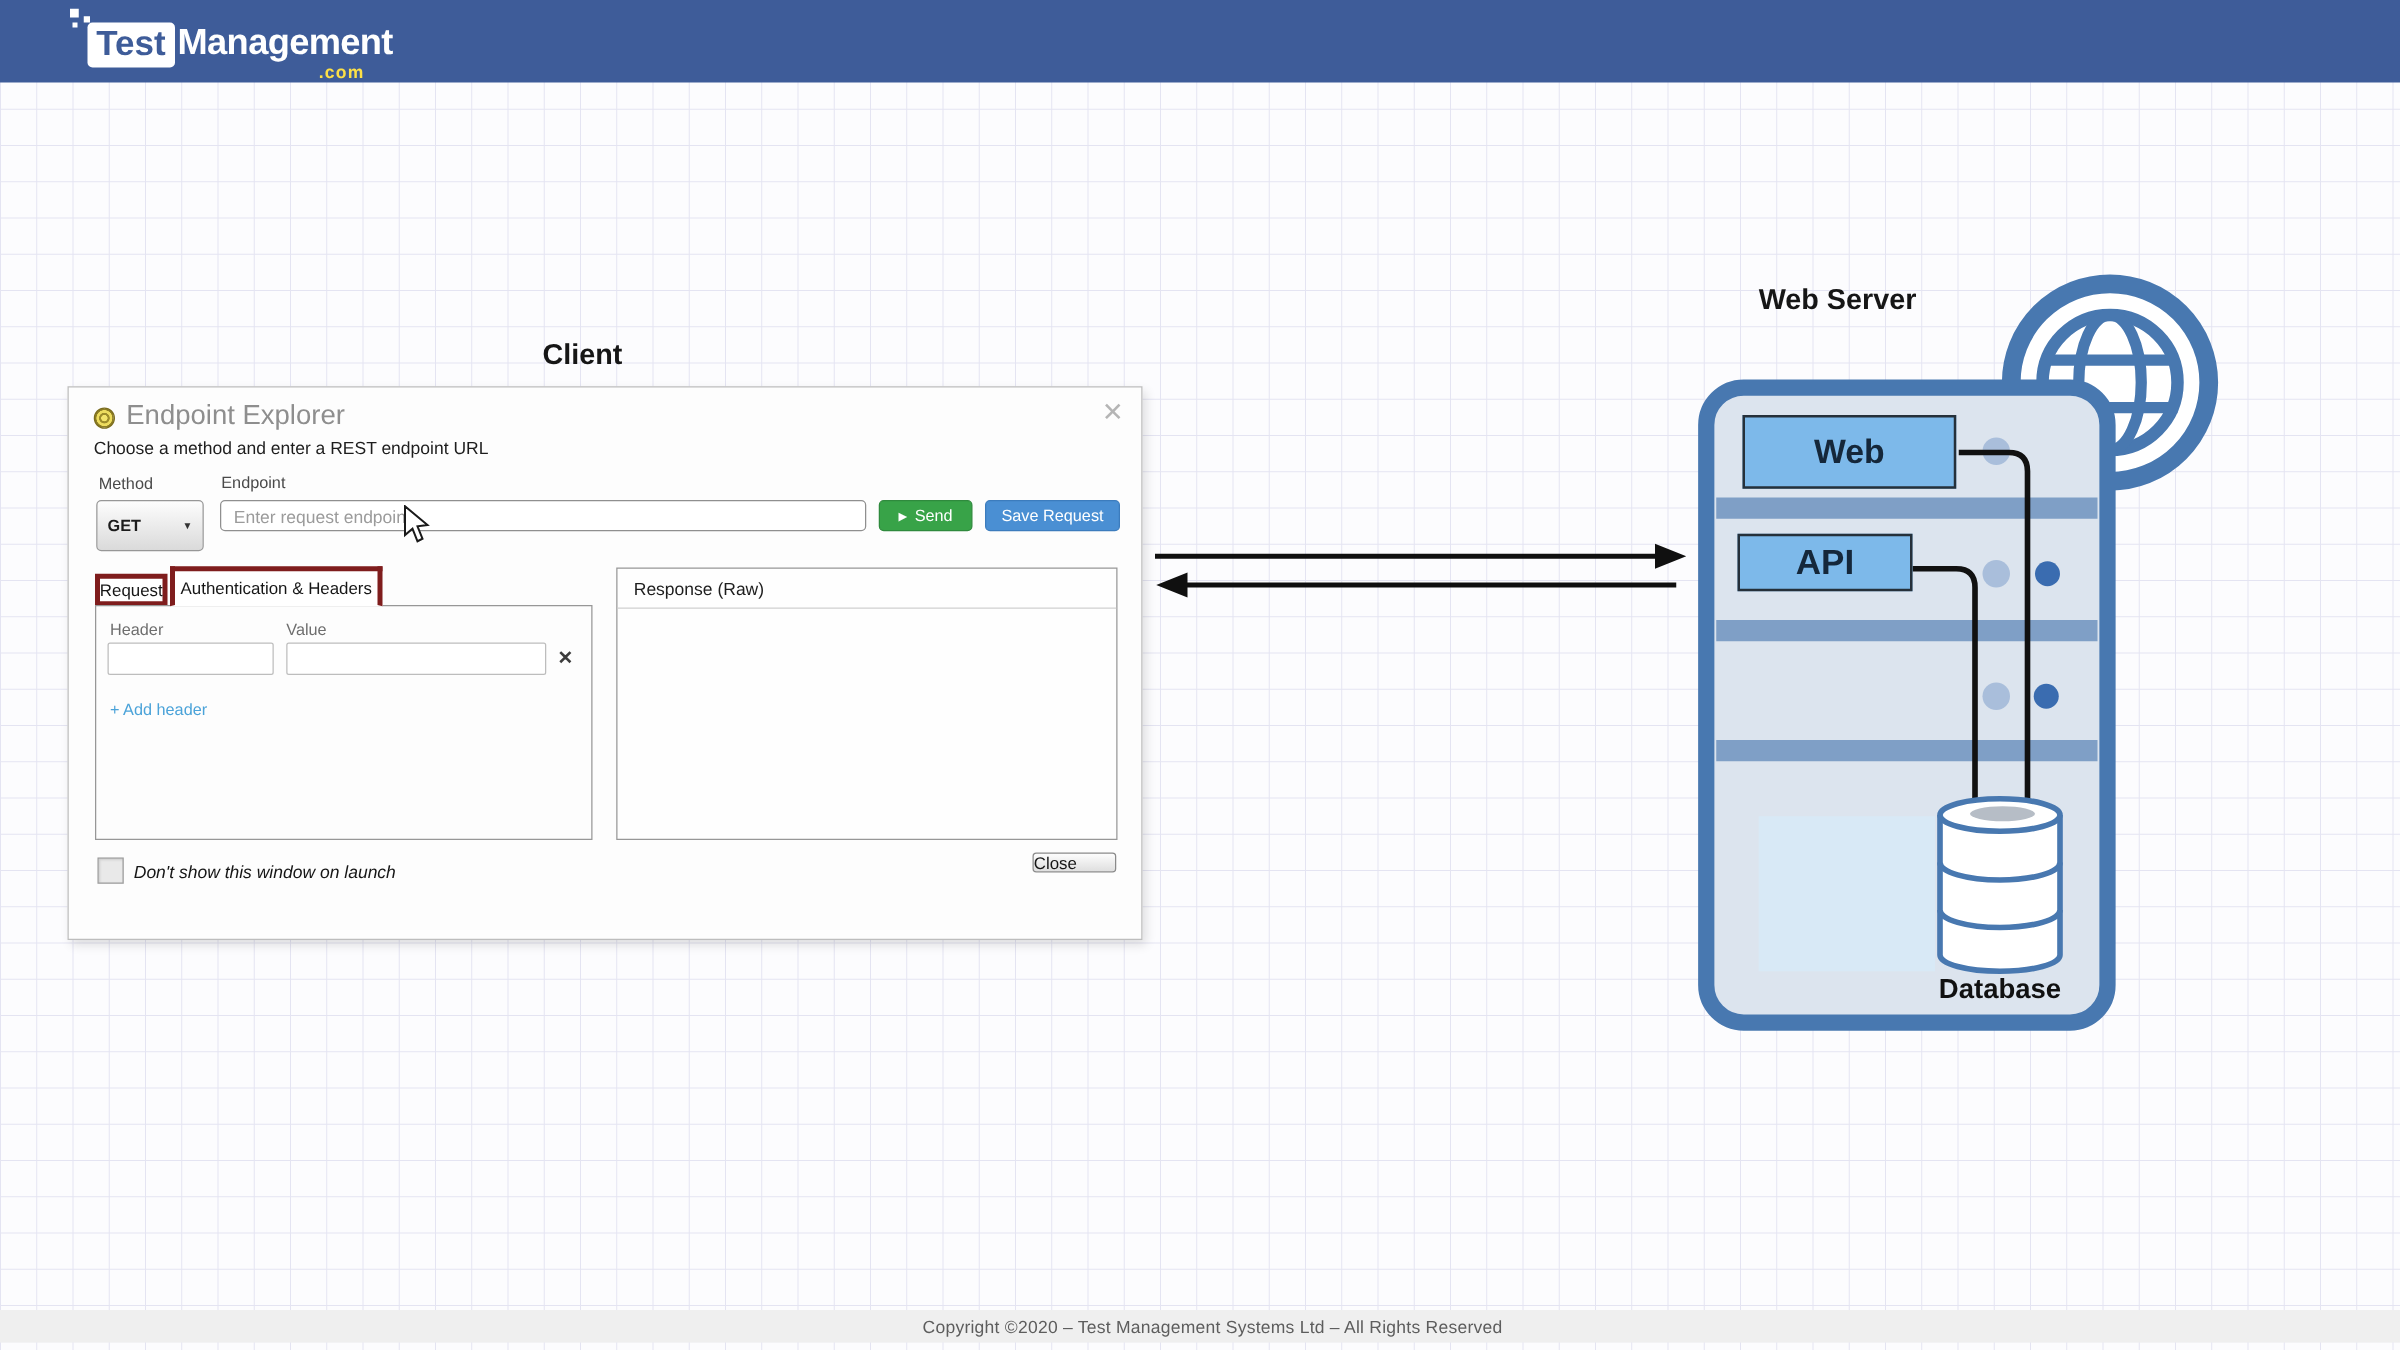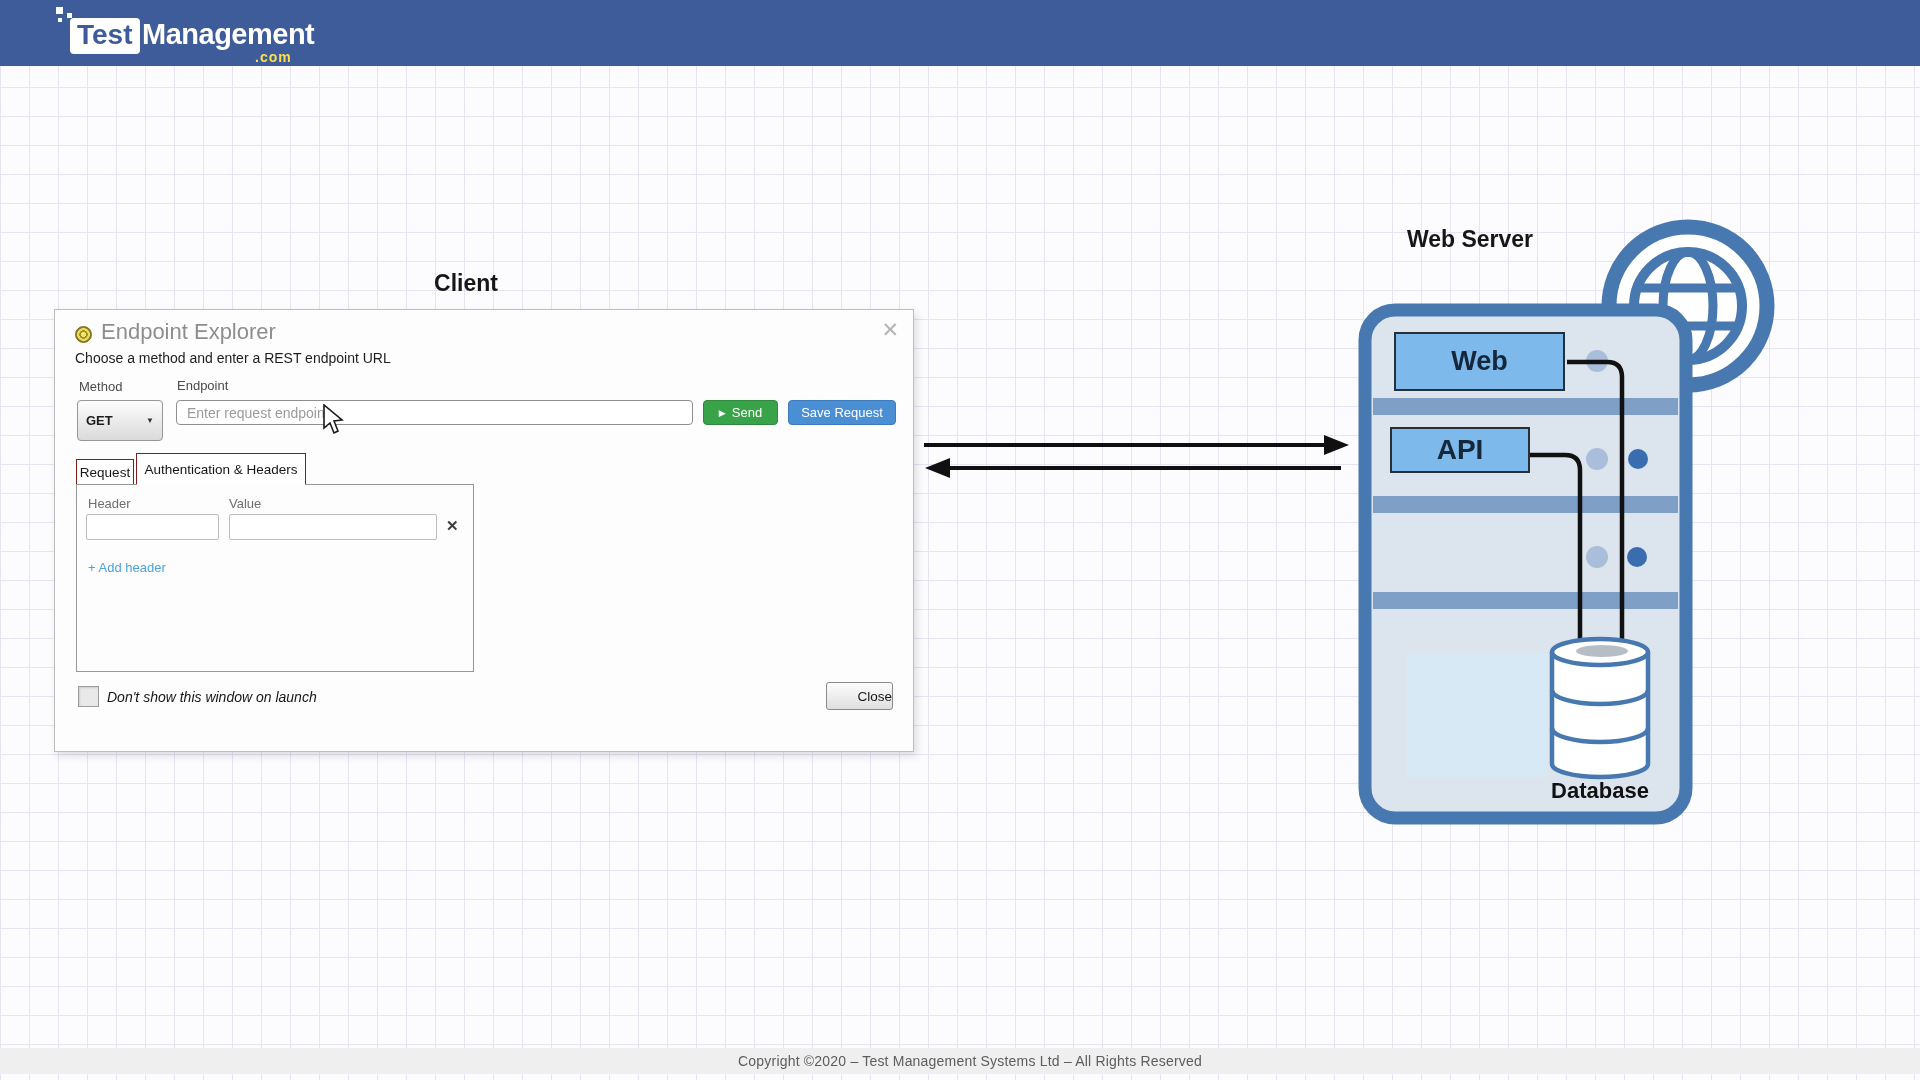--- a/index.html
+++ b/index.html
@@ -70,44 +70,44 @@
     background:#38a348; border:1px solid #2f8a3d; border-radius:4px;
     color:#fff; font-size:13px; display:flex; align-items:center; justify-content:center; gap:6px;
   }
   .btn-send .play { font-size:9px; }
   .btn-save {
     position:absolute; left:733px; top:90px; width:108px; height:25px;
     background:#4a8fd3; border:1px solid #3c7cbd; border-radius:4px;
     color:#fff; font-size:13px; display:flex; align-items:center; justify-content:center;
   }
 
-  .tab { position:absolute; background:#fff; border:1px solid #7f1d1d; font-size:13.5px; color:#161616;
+  .tab { position:absolute; background:#fff; border:4px solid #7f1d1d; font-size:13.5px; color:#161616;
          display:flex; align-items:center; justify-content:center; }
   #tab-request { left:21px; top:149px; width:58px; height:26px; z-index:1; }
   #tab-auth { left:81px; top:143px; width:170px; height:32px; border-bottom:1px solid #fff; z-index:3; font-weight:bold; font-weight:normal; }
 
   .headers-panel { position:absolute; left:21px; top:174px; width:398px; height:188px; border:1px solid #979797; background:#fdfdfd; z-index:2; }
   .hp-label { position:absolute; font-size:13px; color:#6e6e6e; }
   #header-col-label { left:11px; top:11px; }
   #value-col-label { left:152px; top:11px; }
   .hp-input { position:absolute; height:26px; border:1px solid #bdbdbd; border-radius:2px; background:#fff; padding:0 6px; font-size:13px; }
   #header-input { left:9px; top:29px; width:133px; }
   #value-input { left:152px; top:29px; width:208px; }
   .hp-remove { position:absolute; left:369px; top:32px; font-size:15px; font-weight:bold; color:#3c3c3c; }
   .add-header { position:absolute; left:11px; top:75px; font-size:13px; color:#4ba3d9; }
 
   .response-panel { position:absolute; left:438px; top:144px; width:401px; height:218px; border:1px solid #979797; background:#fefefe; }
   .response-title { padding:8px 13px 7px 13px; font-size:14px; color:#1d1d1d; border-bottom:1px solid #cfcfcf; }
 
   .dlg-checkbox { position:absolute; left:23px; top:376px; width:21px; height:21px; background:#e9e9e9; border:1px solid #9d9d9d; box-shadow:inset 1px 1px 2px rgba(0,0,0,0.12); }
   .dlg-check-label { position:absolute; left:52px; top:379px; font-size:14px; color:#161616;font-style:italic; }
   .btn-close {
-    position:absolute; left:771px; top:372px; width:67px; height:28px;
+    position:absolute; left:771px; top:372px; width:67px; height:16px;
     background:linear-gradient(#fdfdfd,#dfdfdf); border:1px solid #8a8a8a; border-radius:3px;
-    font-size:13.5px; color:#161616; display:flex; align-items:center; justify-content:flex-end;
+    font-size:13.5px; color:#161616; display:flex; align-items:center; justify-content:flex-start;
   }
 
   
   .srv-box { position:absolute; background:#7db9ea; border:2px solid #25303a; display:flex; align-items:center; justify-content:center; font-weight:bold; color:#15273a; z-index:4; }
   #web-box { left:1394px; top:332px; width:171px; height:59px; font-size:27px; }
   #api-box { left:1390px; top:427px; width:140px; height:46px; font-size:28px; }
   #database-label { position:absolute; left:1530px; top:778px; width:140px; text-align:center; font-weight:bold; font-size:22px; color:#111; z-index:4; }
 
   
   .footer { position:absolute; left:0; top:1048px; width:1920px; height:26px; background:#efefef; display:flex; align-items:center; justify-content:center;padding-left:20px; }
@@ -220,20 +220,23 @@
 
   <div class="headers-panel">
     <div class="hp-label" id="header-col-label">Header</div>
     <div class="hp-label" id="value-col-label">Value</div>
     <input class="hp-input" id="header-input" type="text" value="" style="">
     <input class="hp-input" id="value-input" type="text" value="" style="">
     <div class="hp-remove">✕</div>
     <div class="add-header">+ Add header</div>
   </div>
 
+  <div class="response-panel">
+    <div class="response-title">Response (Raw)</div>
+  </div>
 
   <div class="dlg-checkbox"></div>
   <div class="dlg-check-label">Don't show this window on launch</div>
   <button class="btn-close">
     <span>Close</span>
   </button>
 </div>
 
 <svg class="abs" style="left:322px; top:404px; z-index:9;" width="24" height="32" viewBox="0 0 24 32">
   <polygon points="2,1 2,24 8,19 12,29 16,27 12,17 20,16" fill="#ffffff" stroke="#1a1a1a" stroke-width="1.6"></polygon>

